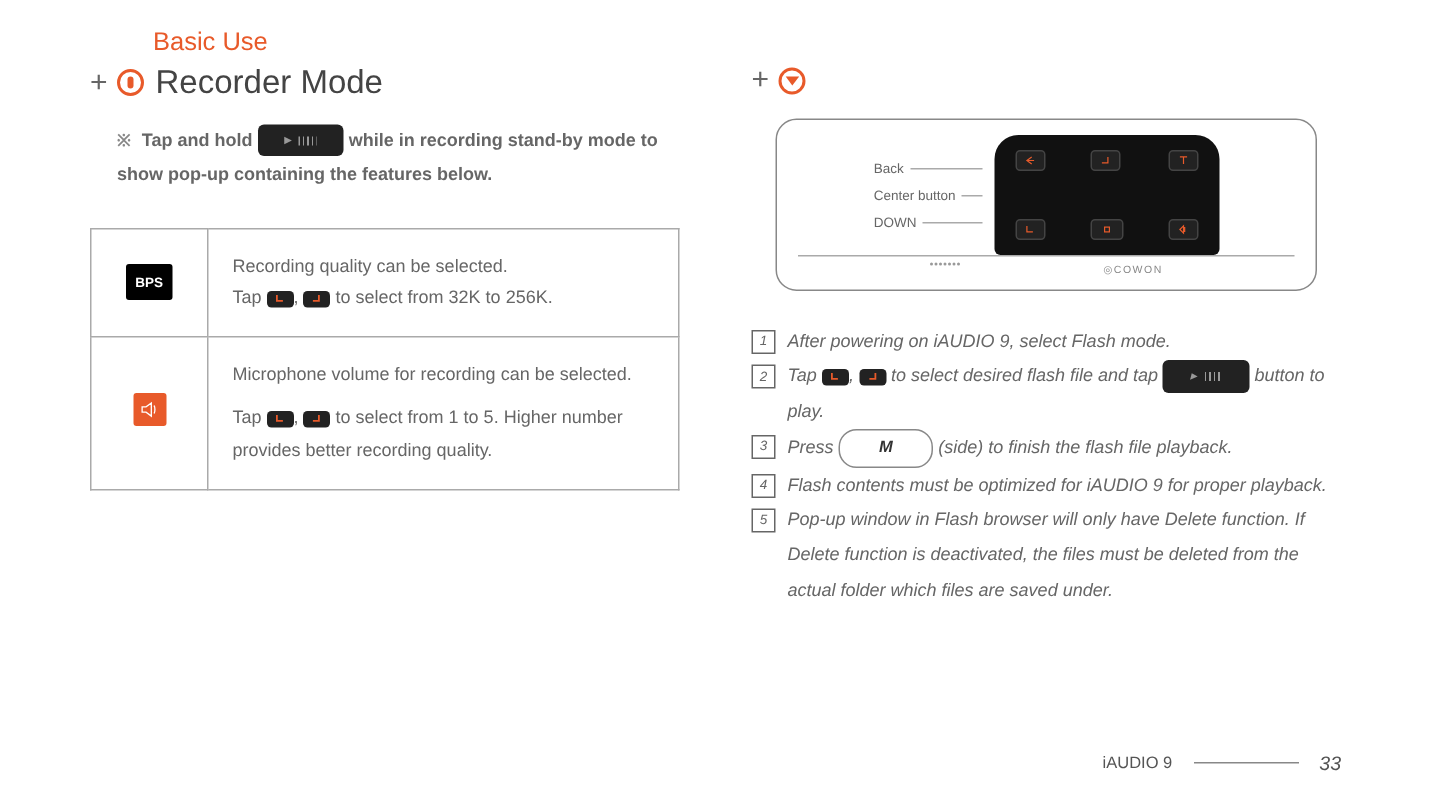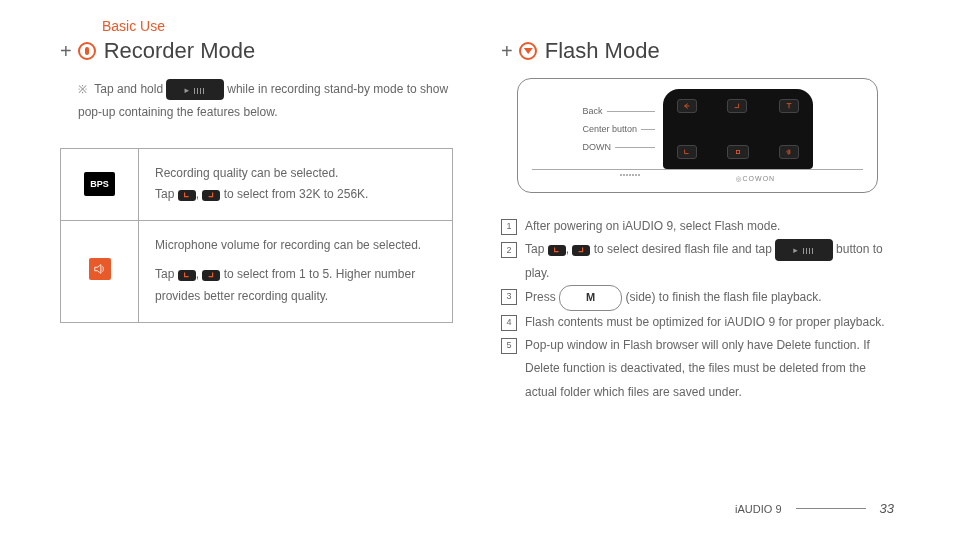--- a/index.html
+++ b/index.html
@@ -1,27 +1,27 @@
 <!DOCTYPE html>
 <html><head>
 <meta charset="utf-8">
 <style>
   * { box-sizing: border-box; margin: 0; padding: 0; }
   body { width: 954px; height: 540px; background: #fff; font-family: Arial, Helvetica, sans-serif; color: #555; position: relative; }
   .page { padding: 18px 60px 10px 60px; }
-  .crumb { color: #e85a2a; font-size: 14px; font-weight: 300; margin: 0 0 4px 42px; }
+  .crumb { color: #e85a2a; font-size: 17px; font-weight: 300; margin: 0 0 4px 42px; }
   .cols { display: flex; gap: 48px; }
   .col { flex: 1; }
   h2 { display: flex; align-items: center; font-weight: 300; font-size: 22px; color: #444; gap: 8px; margin-bottom: 14px; }
   .plus { font-size: 20px; color: #666; margin-right: -2px;}
   .mic-ic { width:18px; height:18px; border:2px solid #e85a2a; border-radius:50%; display:inline-flex; align-items:center; justify-content:center;}
   .mic-ic::after{content:"";width:4px;height:8px;background:#e85a2a;border-radius:2px;}
   .flash-ic{width:18px;height:18px;border:2px solid #e85a2a;border-radius:50%;display:inline-flex;align-items:center;justify-content:center;}
   .flash-ic::after{content:"";width:0;height:0;border-style:solid;border-width:6px 3px 0 6px;border-color:#e85a2a transparent transparent transparent; transform: skewX(-15deg);}
-  .intro { font-size: 12px; color:#666; line-height:1.9; margin-left: 18px; margin-bottom: 24px;}
+  .intro { font-size: 12px; color:#666; line-height:1.9; margin-left: 18px; margin-bottom: 24px; font-weight: bold;}
   .snow { font-size:11px; color:#888; margin-right:4px;}
   .btn-pill{display:inline-block;background:#222;color:#fff;border-radius:4px;padding:1px 18px;font-size:10px;vertical-align:middle;position:relative;}
   .btn-pill::before{content:"▸";font-size:9px;margin-right:2px;color:#999;}
   .btn-pill::after{content:"";display:inline-block;width:12px;height:6px;margin-left:3px;background:repeating-linear-gradient(90deg,#999 0 1px,transparent 1px 3px);vertical-align:middle;}
   .tbl{border:1px solid #aaa;width:100%;border-collapse:collapse;}
   .tbl td{border:1px solid #aaa;padding:14px 16px;font-size:12px;color:#666;line-height:1.8;vertical-align:middle;}
   .tbl td.ic{width:78px;text-align:center;}
   .badge{display:inline-block;background:#000000;color:#fff;font-size:9px;font-weight:bold;padding:4px 6px;border-radius:2px;}
   .badge-spk{width:22px;height:22px;background:#e85a2a;border-radius:2px;display:inline-flex;align-items:center;justify-content:center;}
   .badge-spk svg{width:14px;height:14px;}
@@ -36,21 +36,21 @@
   .lbls.left{text-align:right;}
   .lbls span{display:flex;align-items:center;gap:4px;}
   .lbls.left span{justify-content:flex-end;}
   .line{flex:1;height:1px;background:#aaa;}
   .device{background:#111;border-radius:16px 16px 4px 4px;width:150px;height:80px;position:relative;}
   .device .k{position:absolute;width:20px;height:14px;background:#222;border:1px solid #444;border-radius:3px;display:flex;align-items:center;justify-content:center;}
   .device .k svg{width:8px;height:8px;}
   .strip{border-top:1px solid #aaa;display:flex;justify-content:space-around;align-items:center;padding:4px 40px 0;font-size:7px;color:#888;letter-spacing:1px;}
   .dots{width:20px;height:10px;display:flex;flex-wrap:wrap;gap:1px;justify-content:center;}
   .dots i{width:2px;height:2px;background:#999;border-radius:50%;}
-  ol.steps{list-style:none;margin-left:0;counter-reset:step;}
+  ol.steps{list-style:none;margin-left:0;counter-reset:step;font-style:italic;}
   ol.steps li{font-size:12px;color:#666;line-height:1.95;padding-left:24px;position:relative;}
   ol.steps li::before{counter-increment:step;content:counter(step);position:absolute;left:0;top:4px;width:14px;height:14px;border:1px solid #666;font-size:9px;display:flex;align-items:center;justify-content:center;}
   .footer{position:absolute;bottom:24px;right:60px;display:flex;align-items:center;gap:14px;font-size:11px;color:#555;}
   .footer .rule{width:70px;height:1px;background:#888;}
   .footer .pg{font-size:13px;font-style:italic;}
 </style>
 </head>
 <body>
 
 <div class="page">
@@ -112,21 +112,20 @@
           </td>
         </tr>
       </tbody>
         </table>
     </div>
 
     <div class="col">
       <h2>
         <span class="plus">+</span>
         <span class="flash-ic"></span>
-        <span>Flash Mode</span>
       </h2>
 
       <div class="diagram">
         <div class="diagram-inner">
           <div class="lbls left">
             <span>
                 <span>Back</span>
                 <span class="line"></span>
               </span>
             <span>

